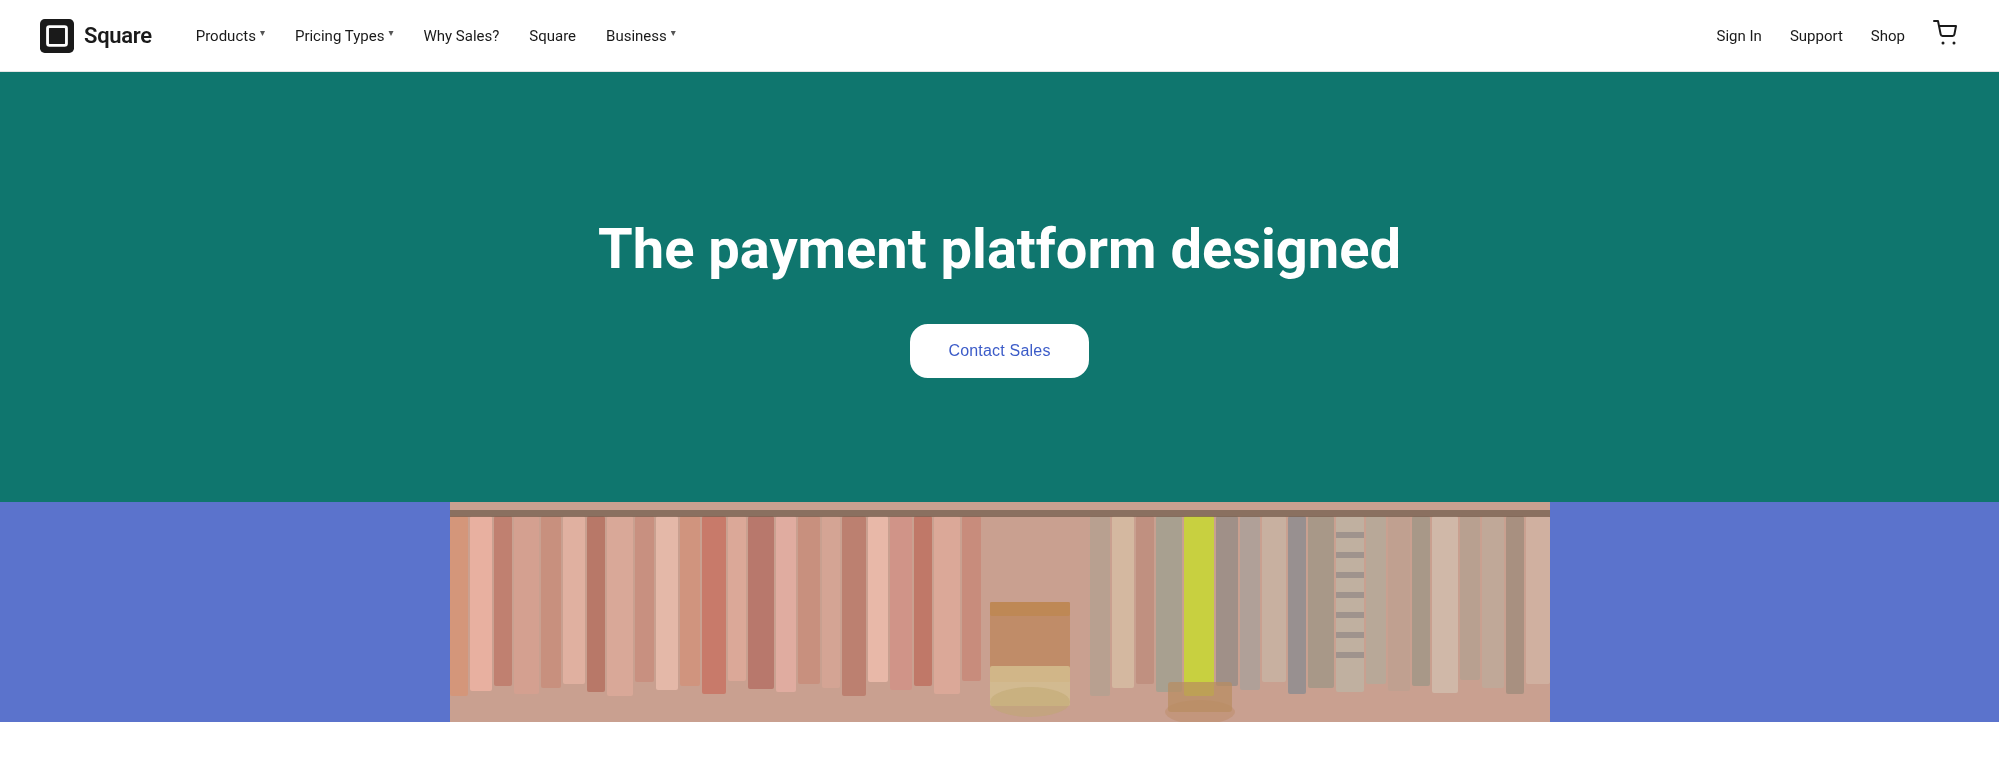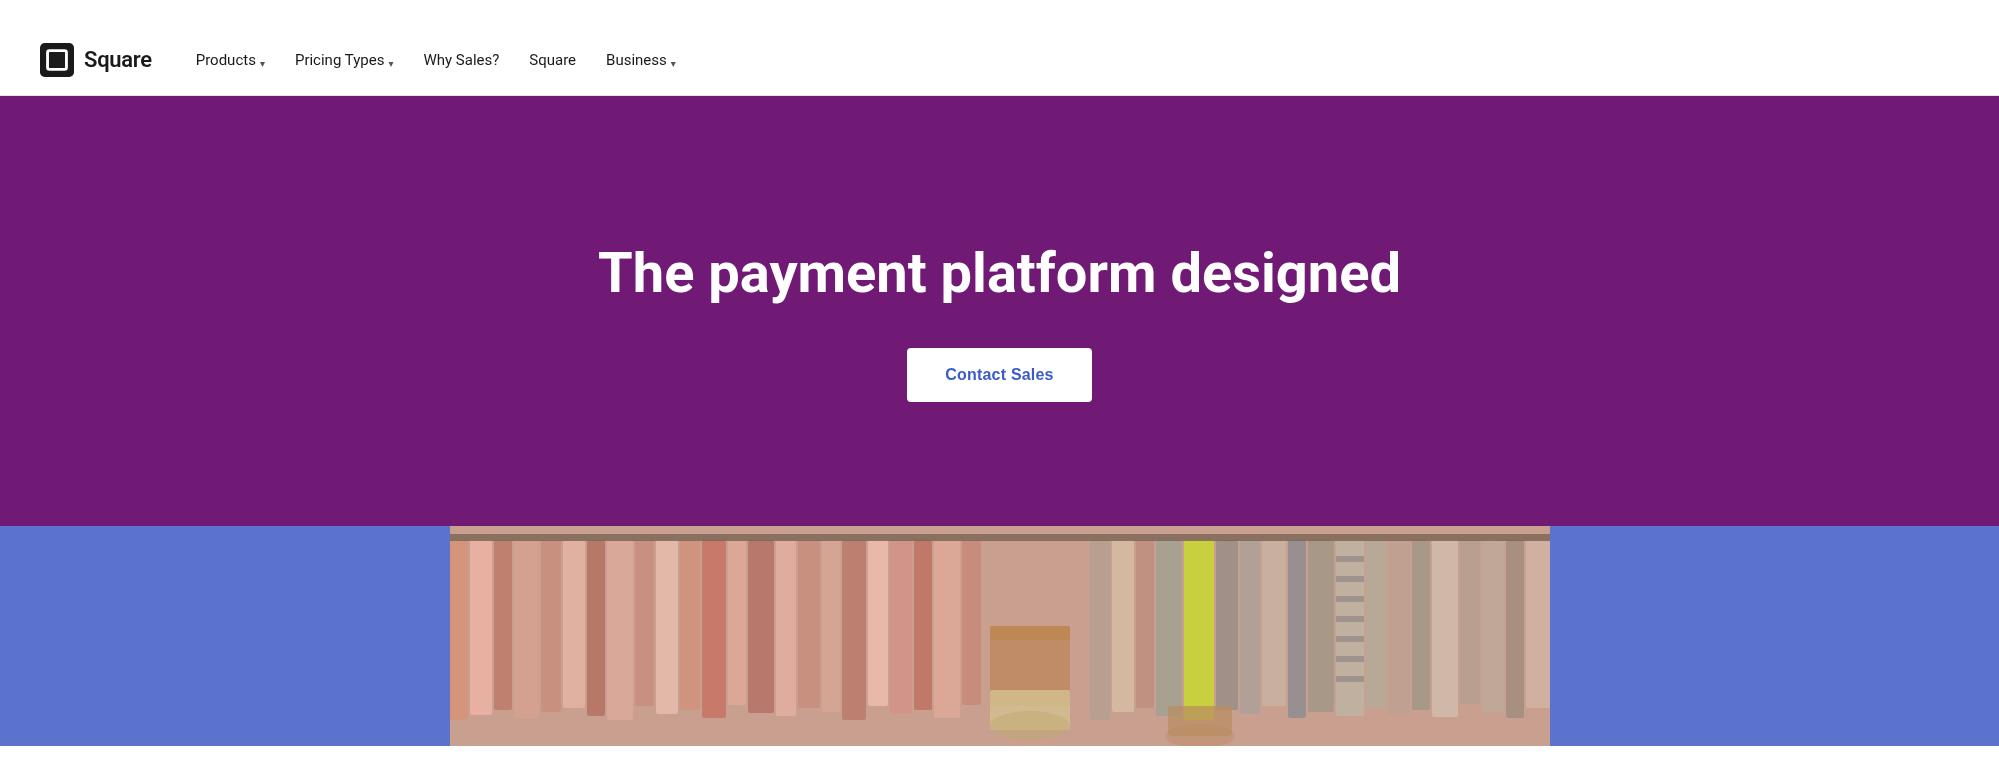--- a/index.html
+++ b/index.html
@@ -18,21 +18,20 @@
     .navbar {
       display: flex;
       align-items: center;
       justify-content: space-between;
       padding: 0 40px;
       height: 72px;
       background: #ffffff;
       border-bottom: 1px solid #e5e5e5;
       position: relative;
       z-index: 10;
-      margin-top: 24px;
     }
 
     .navbar-left {
       display: flex;
       align-items: center;
       gap: 32px;
     }
 
     .logo-area {
       display: flex;
@@ -54,21 +53,21 @@
     }
 
     .nav-links {
       display: flex;
       align-items: center;
       gap: 6px;
     }
 
     .nav-item {
       display: flex;
-      align-items: flex-end;
+      align-items: flex-start;
       gap: 4px;
       padding: 8px 12px;
       font-size: 15px;
       color: #1a1a1a;
       cursor: pointer;
       border-radius: 4px;
       white-space: nowrap;
     }
 
     .nav-item .chevron {
@@ -89,21 +88,21 @@
     }
 
     .cart-icon {
       cursor: pointer;
       font-size: 22px;
       color: #1a1a1a;
     }
 
     
     .hero {
-      background-color: #701a75;
+      background-color: #0f766e;
       background-image: none;
       display: flex;
       flex-direction: column;
       align-items: center;
       justify-content: center;
       padding: 80px 40px 60px;
       min-height: 430px;
       position: relative;
       overflow: hidden;
     }
@@ -115,24 +114,24 @@
       text-align: center;
       line-height: 1.2;
       max-width: 900px;
       margin-bottom: 40px;
     }
 
     .hero-cta {
       background: #ffffff;
       color: #3b5bc8;
       border: 2px solid #ffffff;
-      border-radius: 4px;
+      border-radius: 18px;
       padding: 16px 36px;
       font-size: 16px;
-      font-weight: 700;
+      font-weight: 400;
       cursor: pointer;
       letter-spacing: 0.2px;
     }
 
     
     .image-section {
       background-color: #5b73cc;
       display: flex;
       justify-content: center;
       align-items: flex-end;
@@ -198,20 +197,32 @@
       <div class="nav-item">
         <span>Square</span>
       </div>
       <div class="nav-item">
         <span>Business</span>
         <span class="chevron">▾</span>
       </div>
     </div>
   </div>
 
+  <div class="navbar-right">
+    <span class="nav-right-item">Sign In</span>
+    <span class="nav-right-item">Support</span>
+    <span class="nav-right-item">Shop</span>
+    <span class="cart-icon">
+      <svg width="26" height="26" viewBox="0 0 26 26" fill="none" xmlns="http://www.w3.org/2000/svg">
+        <path d="M1 1h4l2.68 13.39a2 2 0 0 0 2 1.61h9.72a2 2 0 0 0 2-1.61L23 6H6" stroke="#1a1a1a" stroke-width="2" stroke-linecap="round" stroke-linejoin="round"></path>
+        <circle cx="10" cy="23" r="1.5" fill="#1a1a1a"></circle>
+        <circle cx="21" cy="23" r="1.5" fill="#1a1a1a"></circle>
+      </svg>
+    </span>
+  </div>
 </nav>
 
 <section class="hero">
   <h1 class="hero-title">
     <span>The payment platform designed</span><br>
   </h1>
   <button class="hero-cta">Contact Sales</button>
 </section>
 
 <div class="image-section">

